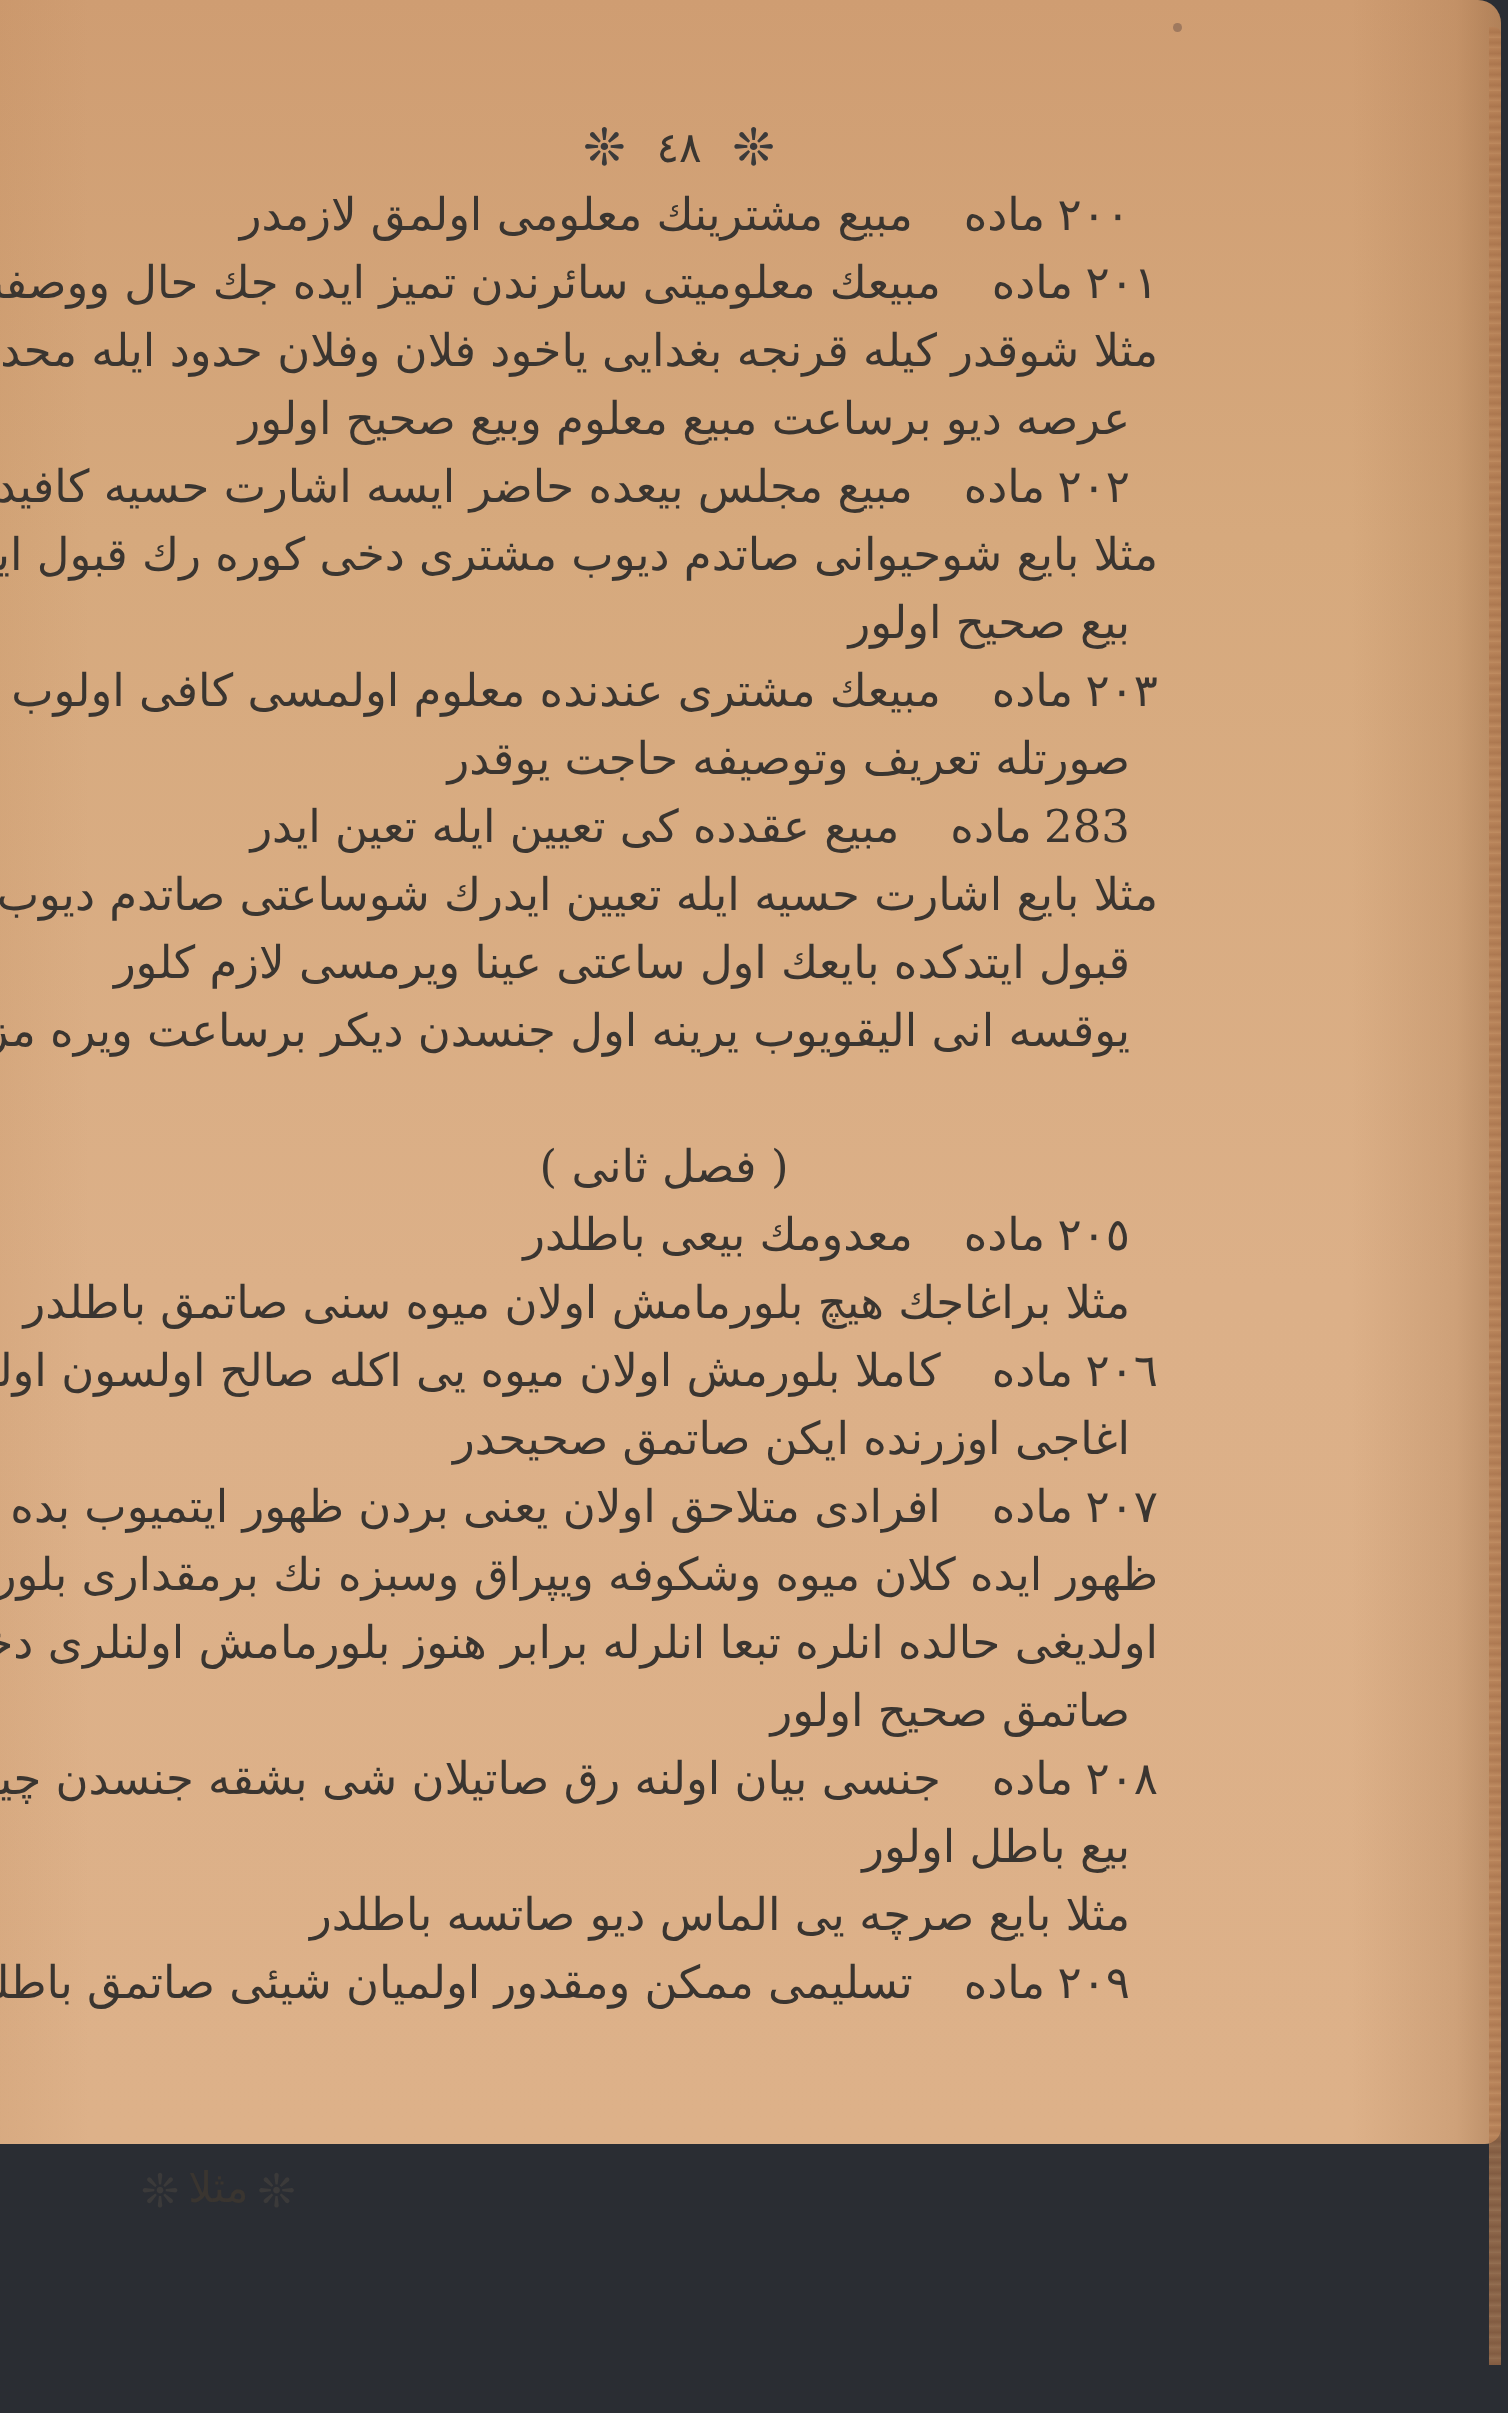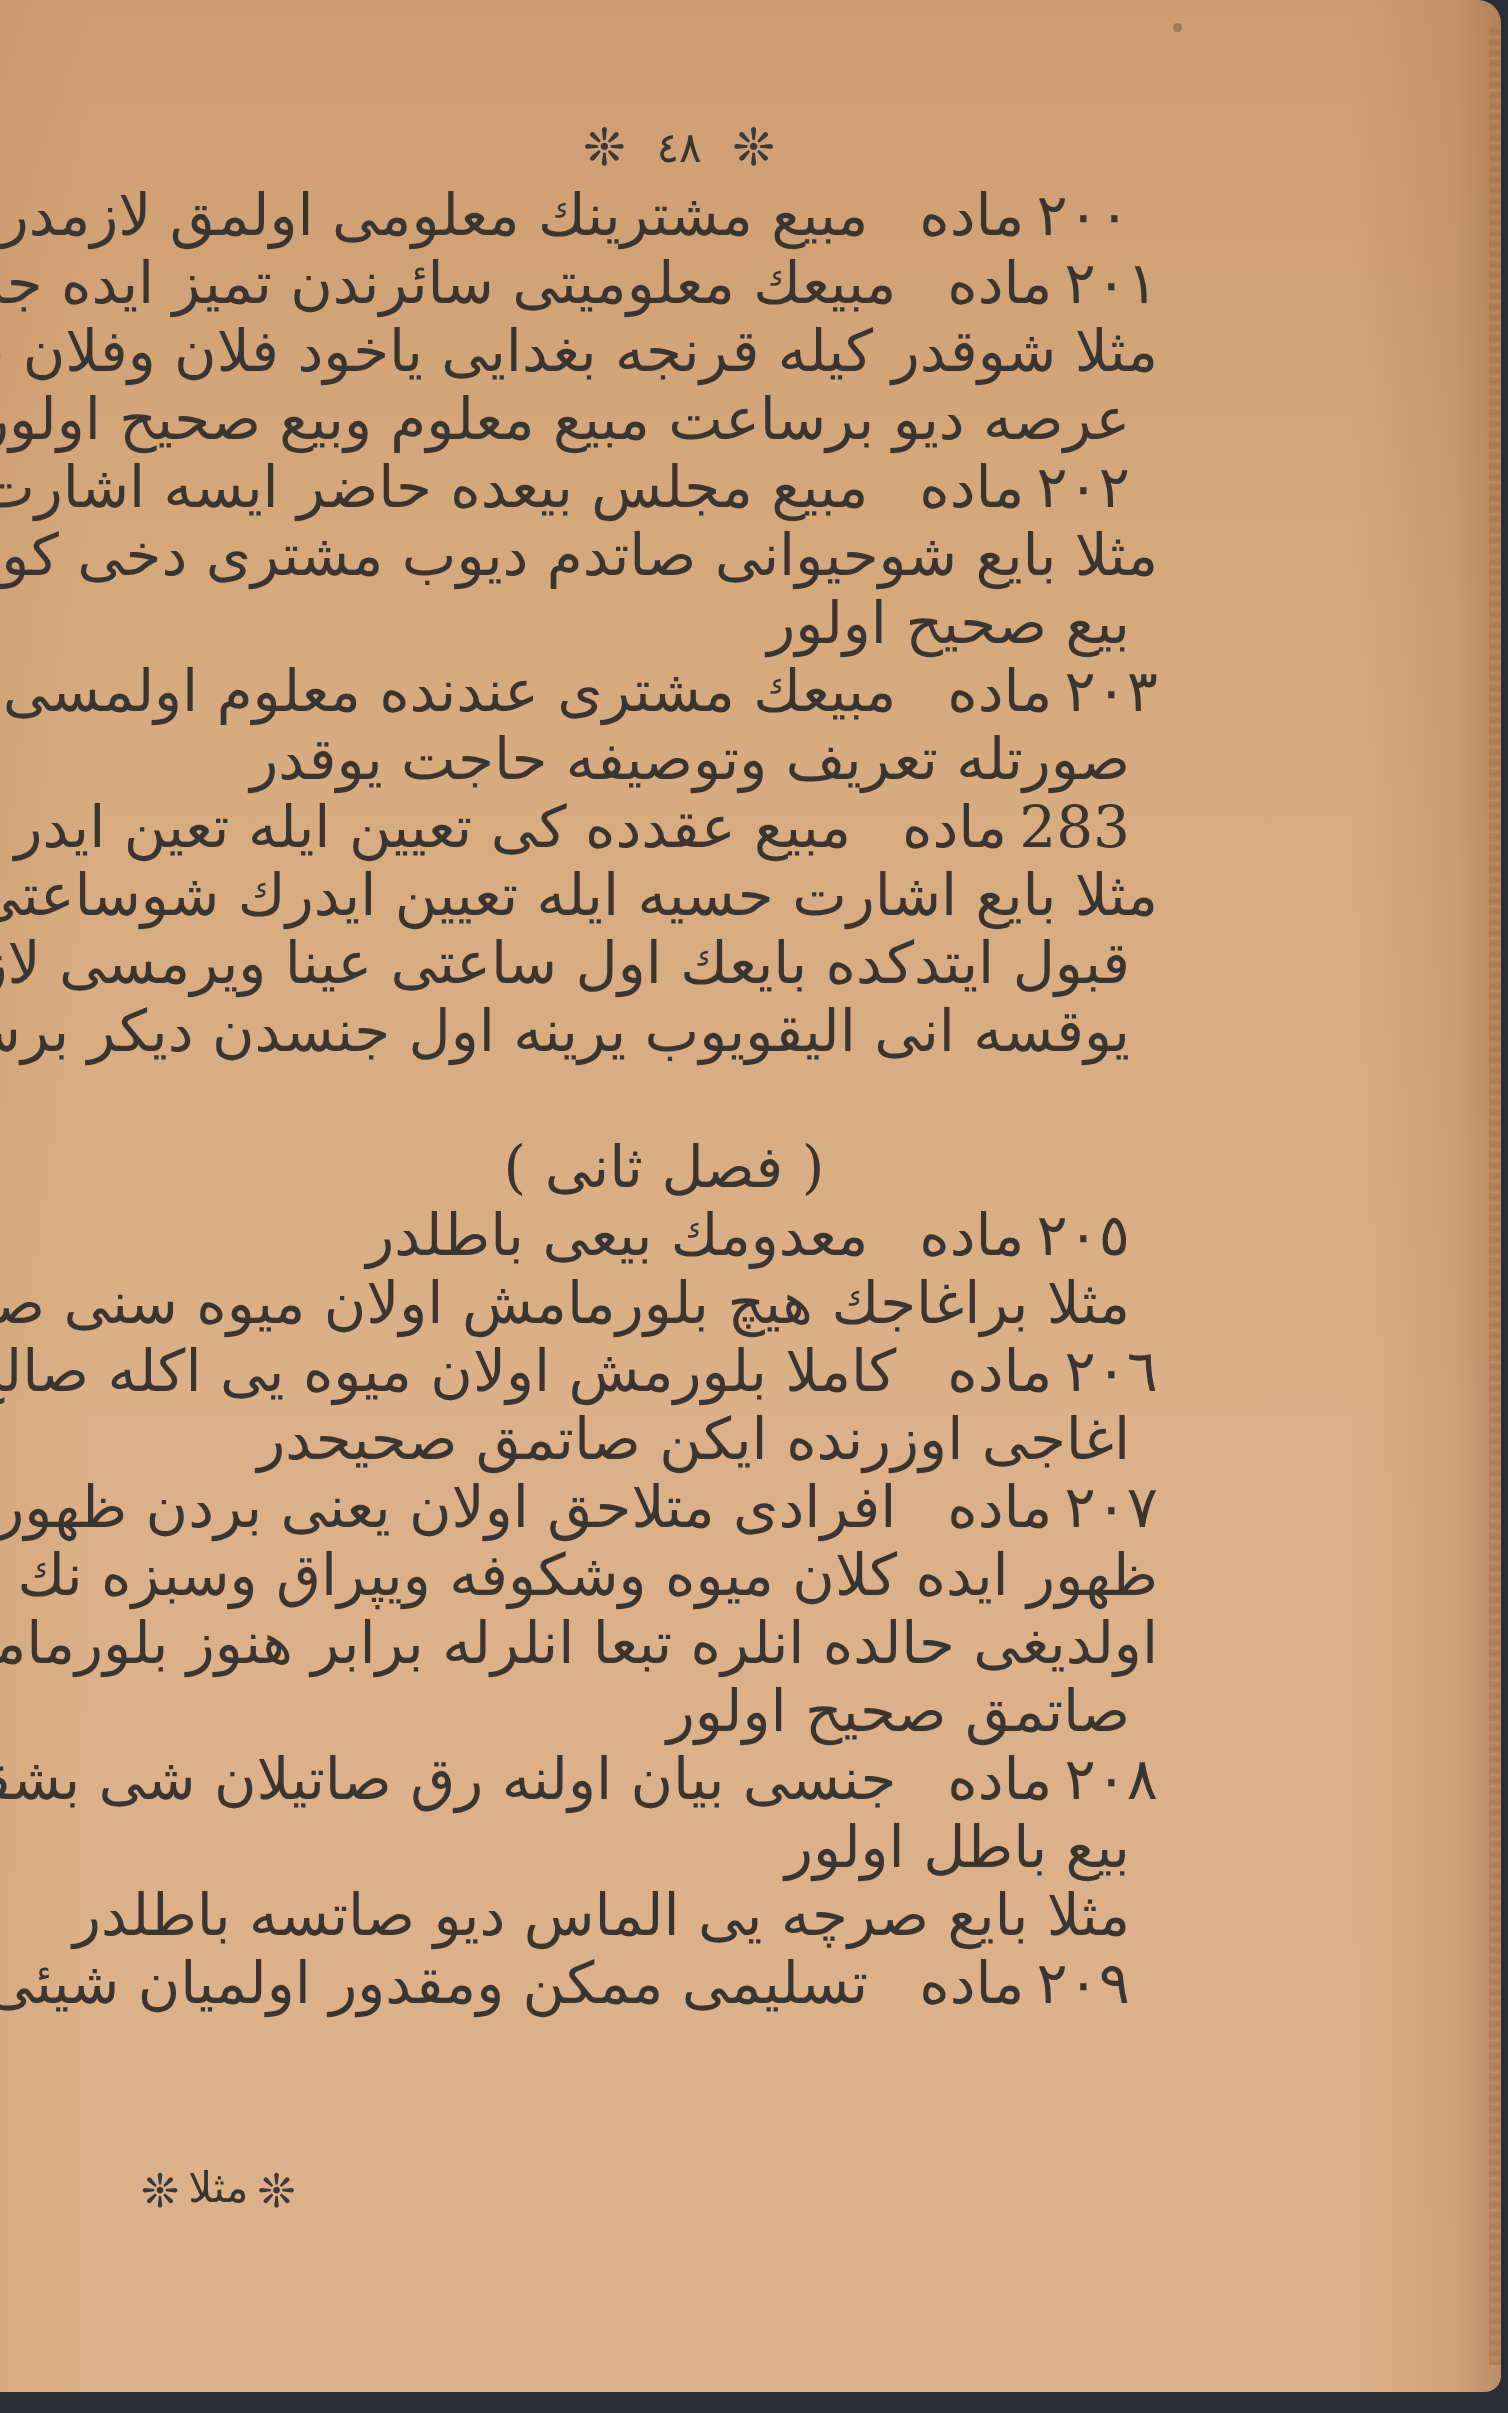--- a/index.html
+++ b/index.html
@@ -12,21 +12,21 @@
       position: relative;
       overflow: hidden;
       background: #2a2d33;
       font-family: "DejaVu Serif", serif;
     }
     .page {
       position: absolute;
       left: 0;
       top: 0;
       width: 1501px;
-      height: 2392px;
+      height: 2144px;
       background:
         linear-gradient(90deg, rgba(170,110,60,0.10) 0%, rgba(0,0,0,0) 6%, rgba(0,0,0,0) 90%, rgba(140,90,50,0.18) 97%, rgba(120,75,40,0.35) 100%),
         linear-gradient(180deg, #cf9d72 0%, #d6a97d 25%, #dcb088 60%, #ddb189 100%);
       border-bottom-right-radius: 16px;
       border-top-right-radius: 23px;
     }
     .page-edge {
       position: absolute;
       right: 0;
       top: 26.5px;
@@ -69,21 +69,21 @@
       font-size: 42px;
     }
     .text-block {
       position: absolute;
       left: 64px;
       top: 181px;
       width: 1094px;
       direction: rtl;
       text-align: right;
       color: #3a3530;
-      font-size: 58px;
+      font-size: 45px;
       line-height: 68px;
     }
     .line {
       white-space: nowrap;
       height: 68px;
       overflow: visible;
     }
     .line.justify {
       text-align: justify;
       text-align-last: justify;

